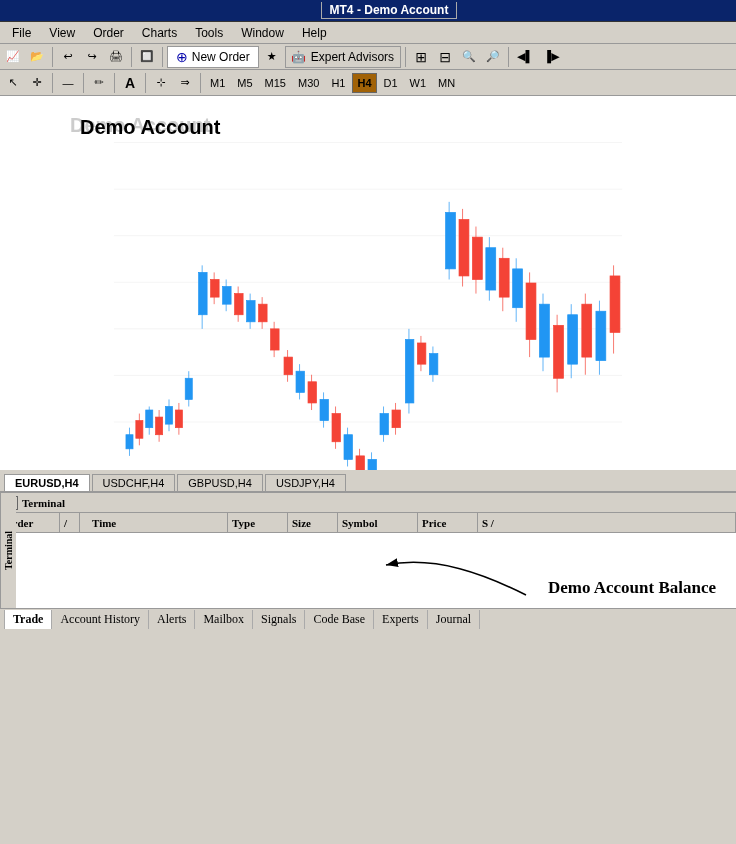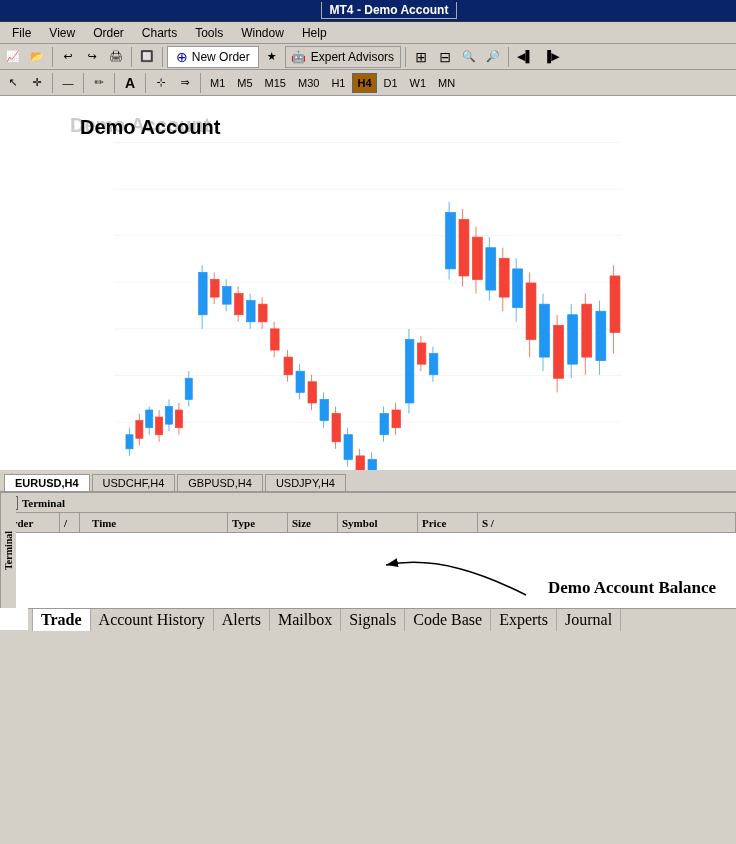--- a/index.html
+++ b/index.html
@@ -613,21 +613,21 @@
 
   <svg style="position:absolute; bottom:25px; right:200px; width:200px; height:70px; z-index:15; pointer-events:none;" viewBox="0 0 200 70">
     <defs>
       <marker id="arrowhead" markerWidth="8" markerHeight="6" refX="8" refY="3" orient="auto">
         <polygon points="0 0, 8 3, 0 6" fill="black"></polygon>
       </marker>
     </defs>
     <path d="M190,60 C150,40 100,20 50,30" stroke="black" stroke-width="1.5" fill="none" marker-end="url(#arrowhead)"></path>
   </svg>
 
-  <div id="terminal-tabs" style="position:absolute; bottom:0; left:0; right:0; height:22px; background:#d4d0c8; display:flex; align-items:center; padding:0 4px; border-top:1px solid #999; font-size:16px; gap:0;margin-left:28px;">
+  <div id="terminal-tabs" style="position:absolute; bottom:0; left:0; right:0; height:22px; background:#d4d0c8; display:flex; align-items:center; padding:0 4px; border-top:1px solid #999; font-size:12px; gap:0;">
     <div class="terminal-tab active">Trade</div>
     <div class="terminal-tab">Account History</div>
     <div class="terminal-tab">Alerts</div>
     <div class="terminal-tab">Mailbox</div>
     <div class="terminal-tab">Signals</div>
     <div class="terminal-tab">Code Base</div>
     <div class="terminal-tab">Experts</div>
     <div class="terminal-tab">Journal</div>
   </div>
 

